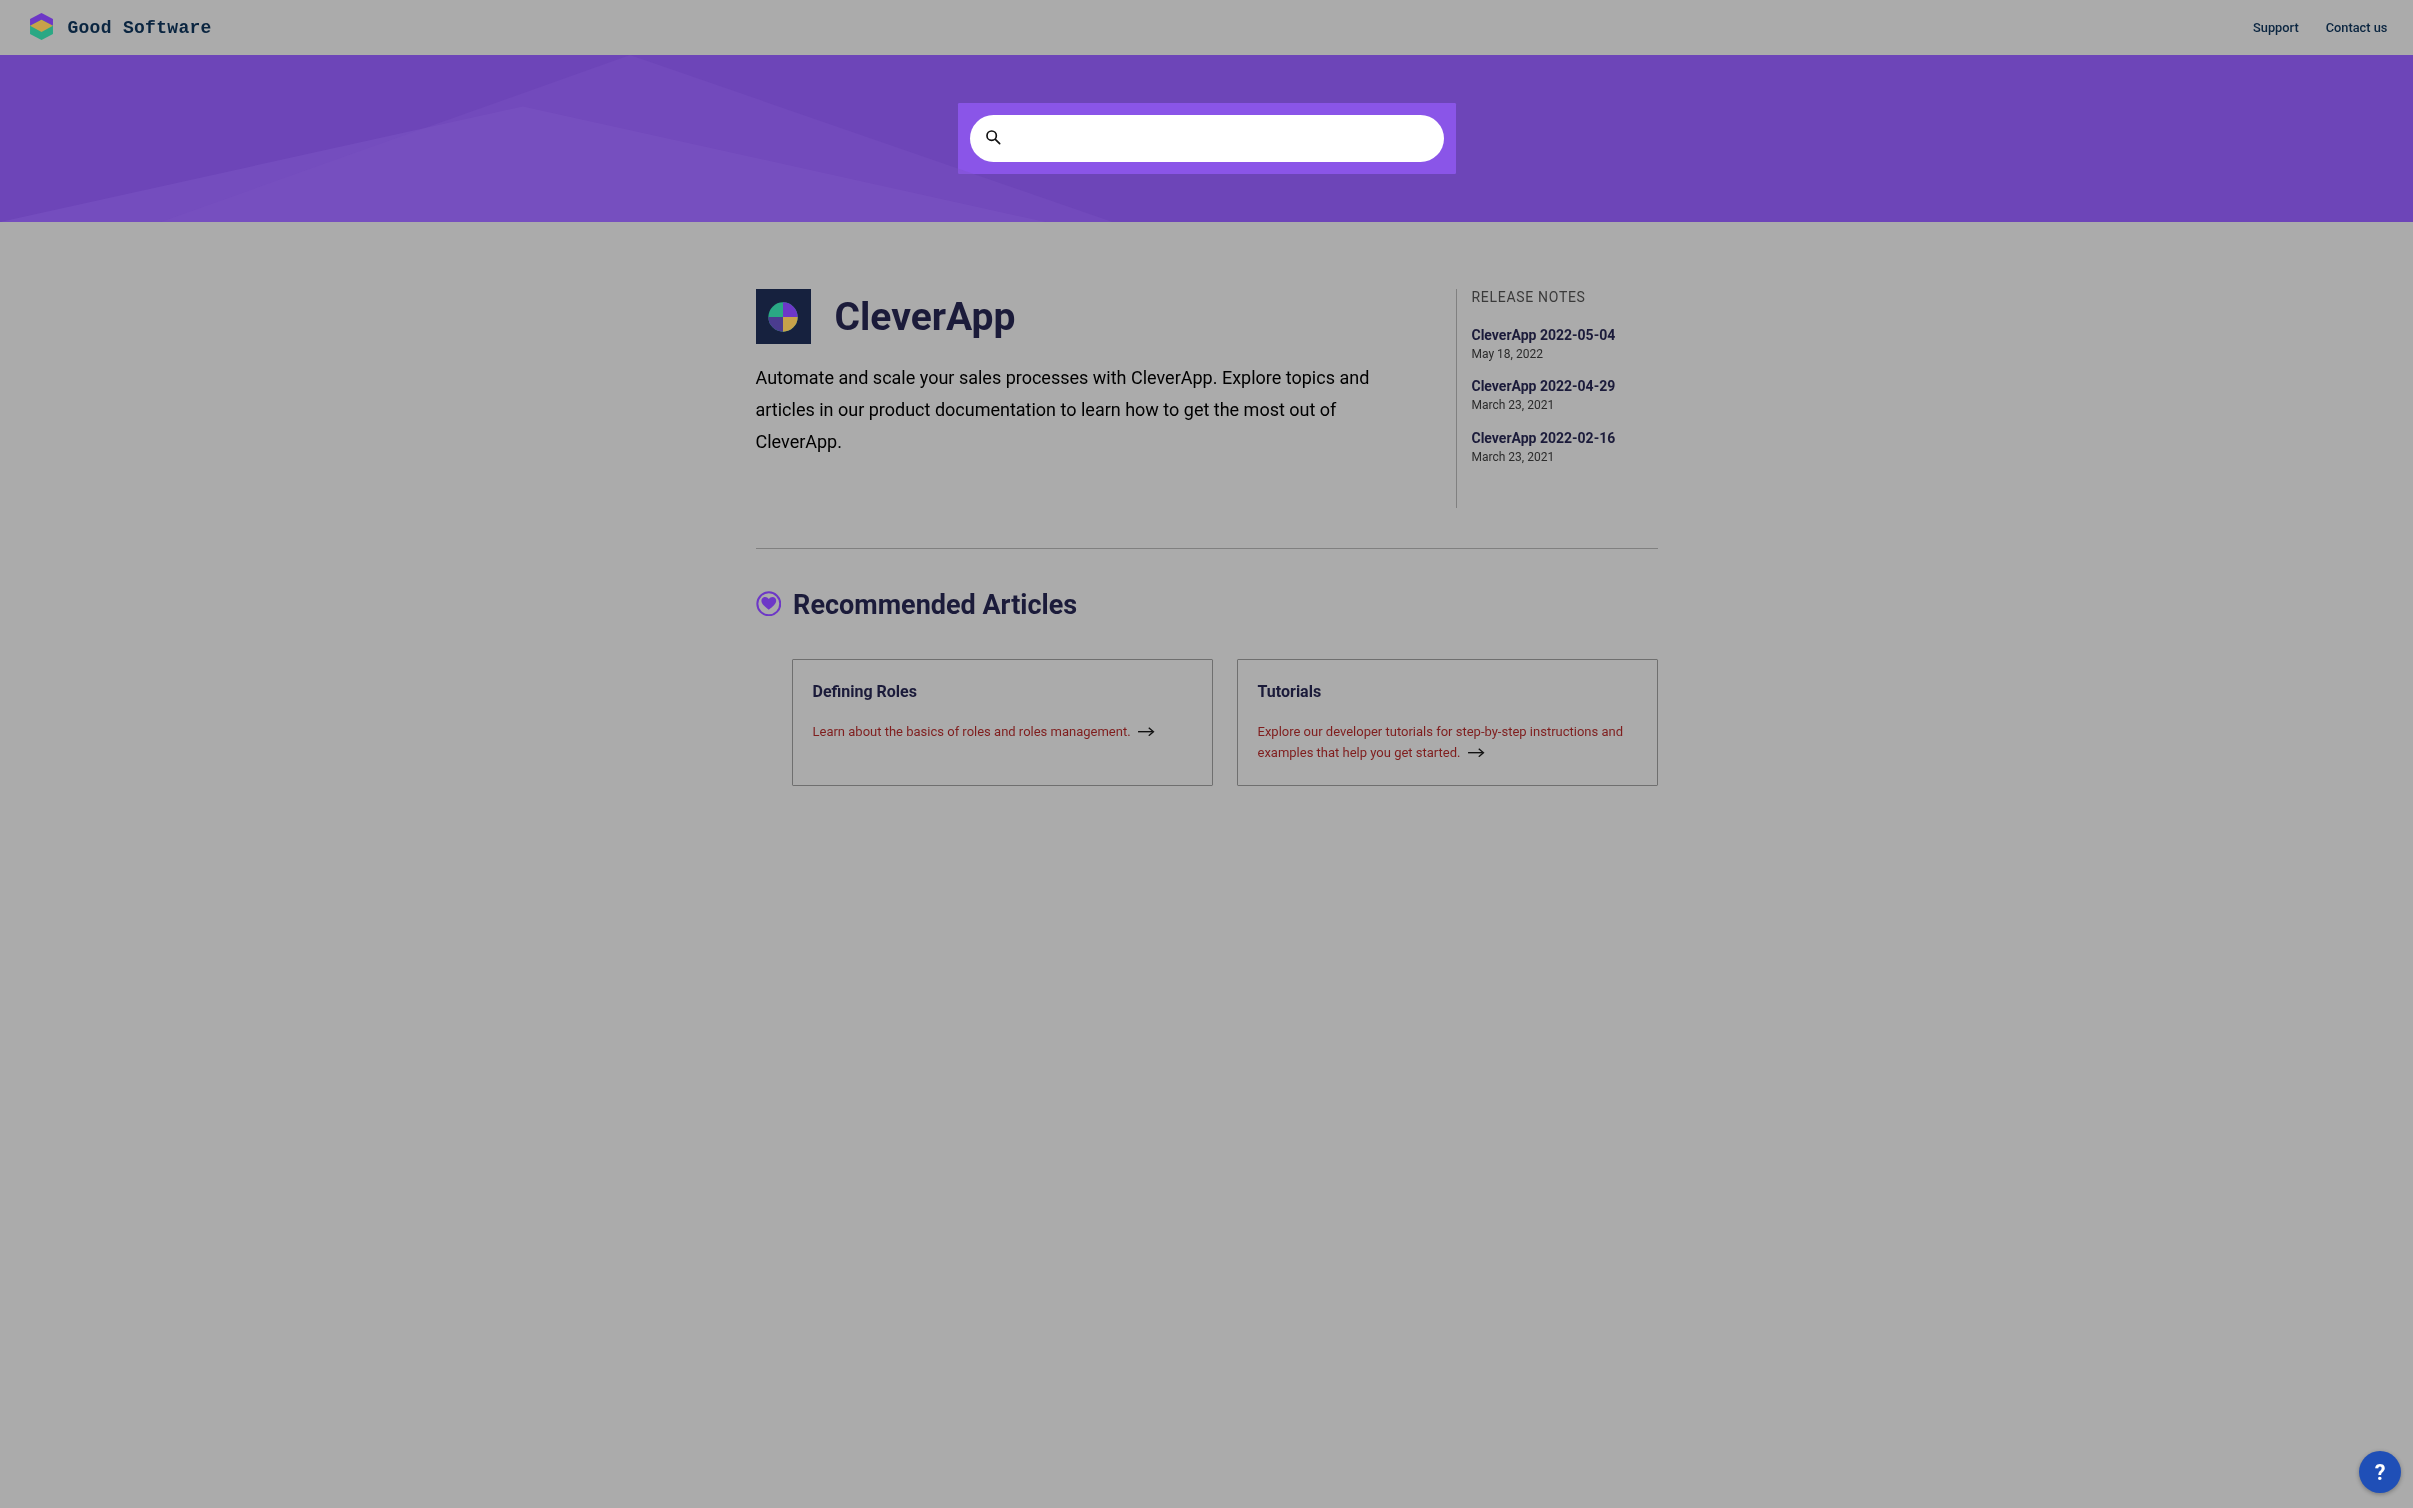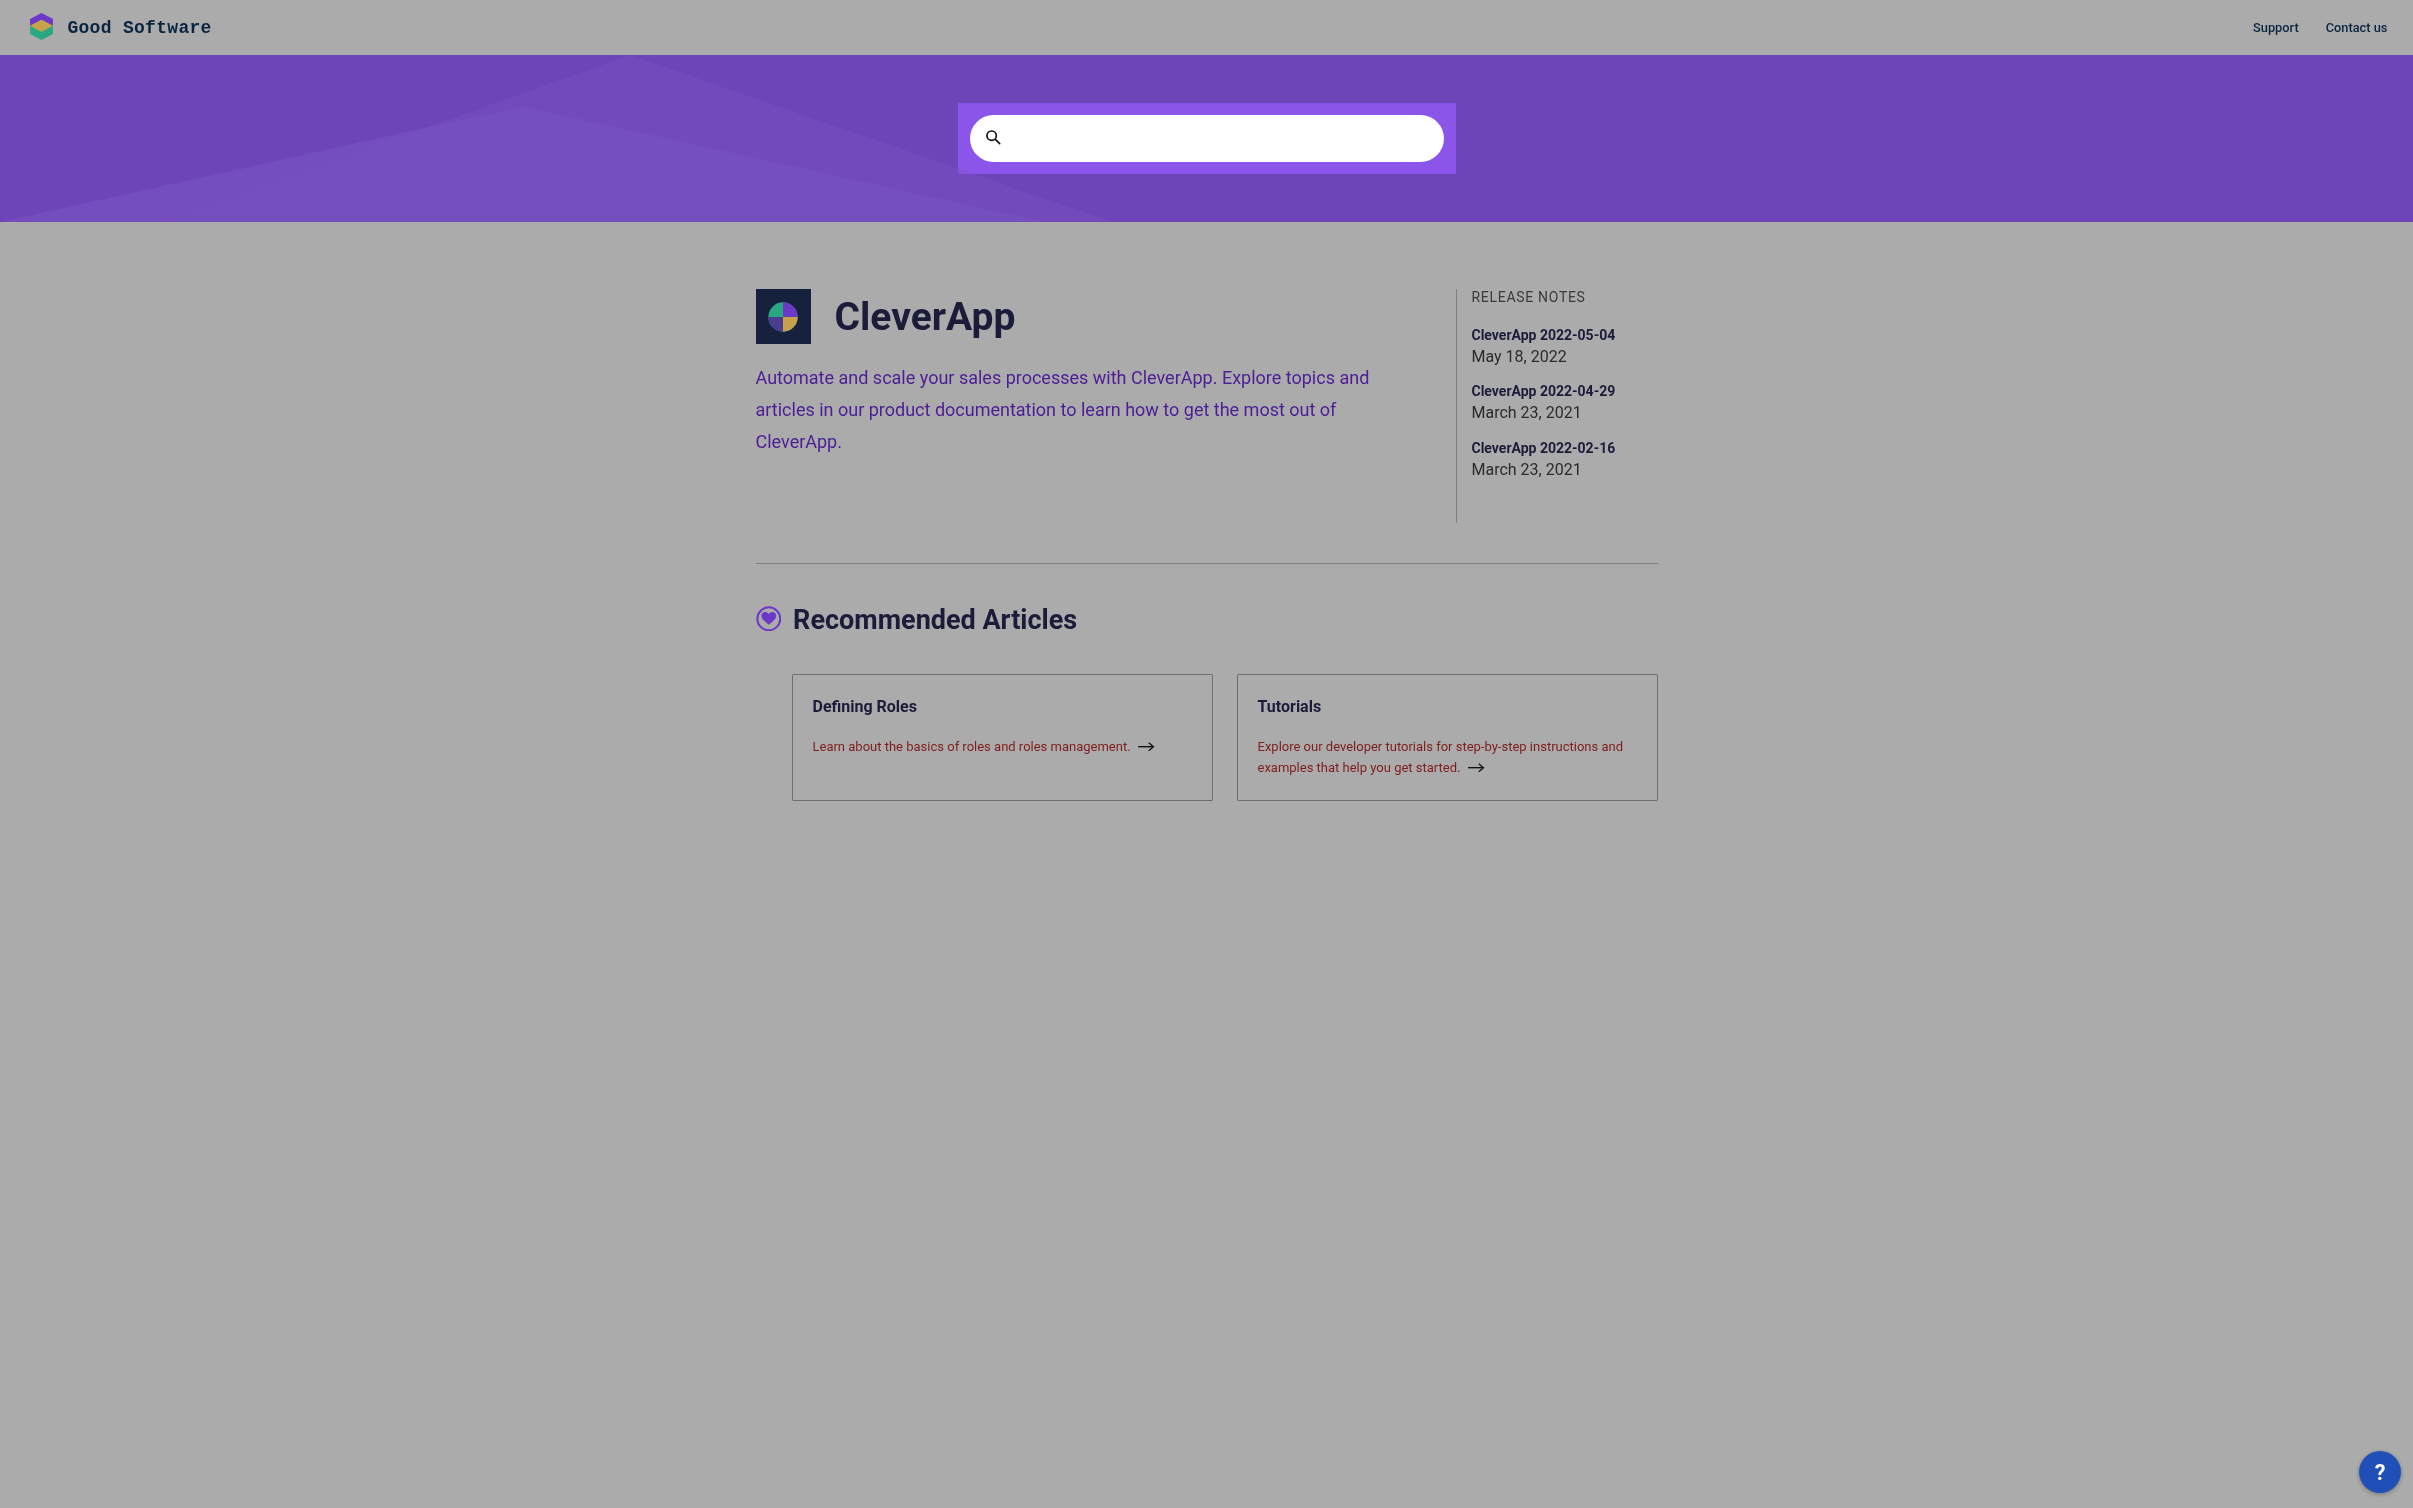--- a/index.html
+++ b/index.html
@@ -112,34 +112,34 @@
     justify-content: center;
   }
   .product-title {
     font-size: 39px;
     font-weight: 700;
     color: #1b1b3a;
   }
   .product-desc {
     font-size: 18px;
     line-height: 1.78;
-    color: #4c1d95;
+    color: #000000;
     max-width: 667px;
   }
 
   .aside-heading {
     font-size: 14px;
     letter-spacing: 0.7px;
     color: #3a3a3a;
     font-weight: 400;
     margin-bottom: 21.5px;
   }
   .release-item { margin-bottom: 17.5px; cursor: pointer; }
   .release-title { font-size: 14px; font-weight: 700; color: #1b1b3a; margin-bottom: 4px; }
-  .release-date  { font-size: 16px; color: #2b2b2b; }
+  .release-date  { font-size: 12px; color: #2b2b2b; }
 
   
   .sep {
     max-width: 902px;
     margin: 40px auto 0 auto;
     border: none;
     border-top: 0.7px solid rgba(0,0,0,0.25);
   }
 
   

